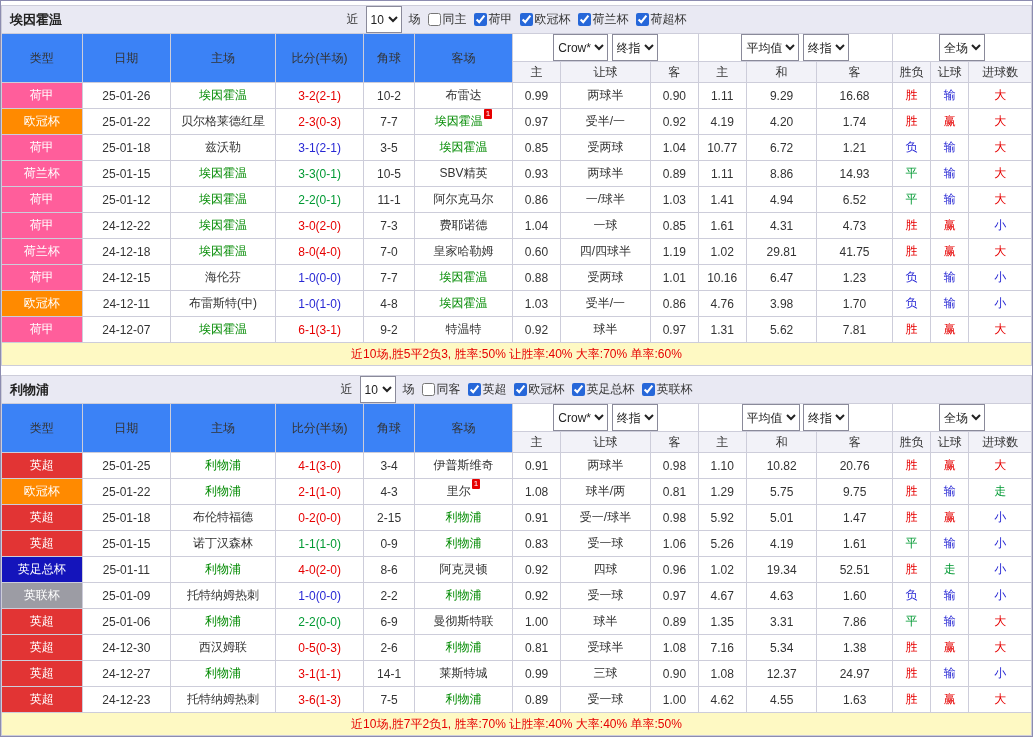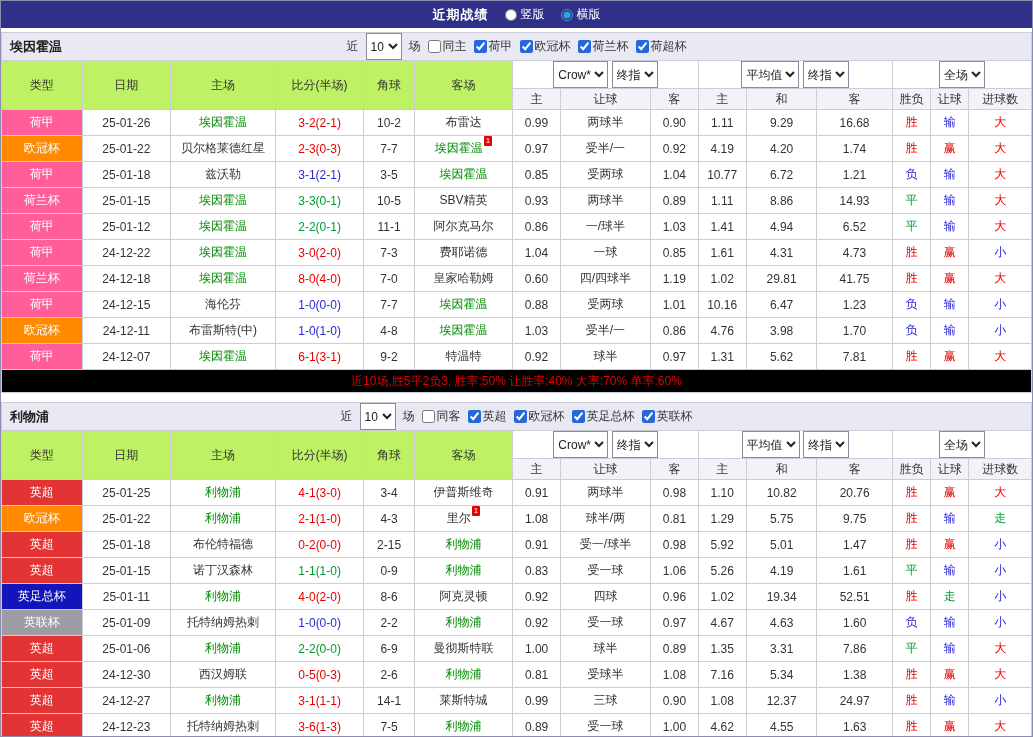--- a/index.html
+++ b/index.html
@@ -14,53 +14,42 @@
   .gap{height:5px;background:#fff}
   table{width:100%;border-collapse:collapse;table-layout:fixed;font-size:12px;color:#333}
   td,th{border:1px solid #cdcdda;text-align:center;overflow:hidden;white-space:nowrap;font-weight:normal}
   tr.fbar-row td{background:#e9e9f3;height:24px}
   .fbar{position:relative;display:flex;align-items:center;justify-content:center;gap:6px;height:100%;font-size:12px}
   .fteam{position:absolute;left:8px;font-weight:bold;color:#222;font-size:13px}
   .fctrls{display:flex;align-items:center;gap:7px}
   .cb{display:flex;align-items:center;gap:2px;cursor:pointer}
   input[type=checkbox]{width:13px;height:13px;accent-color:#2667d9}
   select{font-size:12px;height:27px;border:1px solid #8a8a9a;background:#fff;color:#222}
-  th.hlabel{background:#bef264;height:21px}
+  th.hlabel{background:#3b82f6;height:21px}
   th.hsel{background:#ffffff;height:21px}
   tr.subhdr th{background:#f2f2f8;height:21px}
   tbody td{height:26px;background:#fff}
-  tfoot td{height:23px;background:#000000;color:#e60000;font-size:12px}
+  tfoot td{height:23px;background:#fef9c3;color:#e60000;font-size:12px}
   .type{color:#fff}
   .bg-pink{background:#ff5e9b}
   .bg-orange{background:#ff8a00}
   .bg-red{background:#e23434}
   .bg-blue{background:#1414bb}
   .bg-gray{background:#9c9ca4}
   .c-r{color:#e60000}
   .c-g{color:#009933}
   .c-b{color:#2727d4}
   td.focus{color:#008a00}
   sup.card{background:#e60000;color:#fff;font-size:8px;line-height:10px;padding:0 2px;margin-left:1px;border-radius:1px;display:inline-block;transform:translateY(-4px)}
 </style>
 </head>
 <body>
 
 <div class="app">
 
-  <div class="titlebar">
-    <span class="title">近期战绩</span>
-    <label>
-      <input type="radio" name="layout" style="">
-      <span>竖版</span>
-    </label>
-    <label>
-      <input type="radio" name="layout" checked="" style="">
-      <span>横版</span>
-    </label>
-  </div>
 
   <div class="section">
     <table>
       <colgroup>
         <col style="width:80px">
           <col style="width:88px">
           <col style="width:104px">
           <col style="width:88px">
         <col style="width:50px">
           <col style="width:98px">

